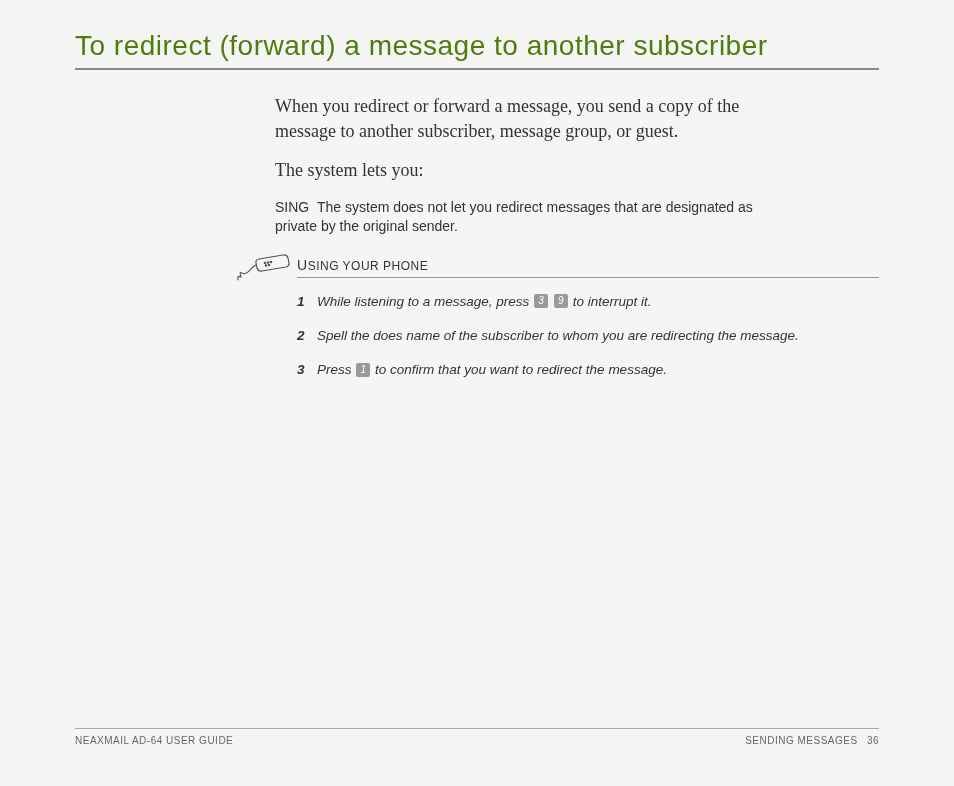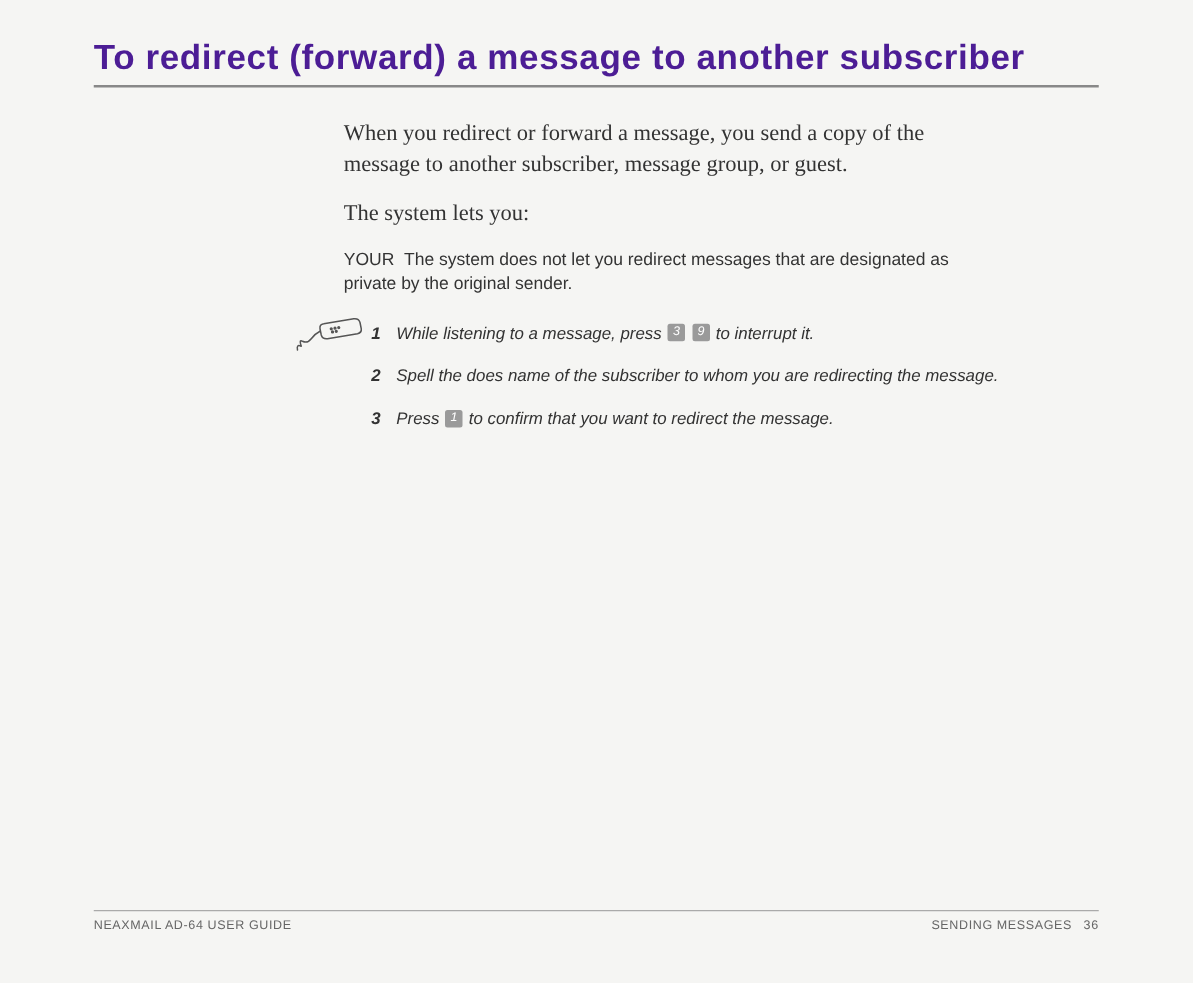--- a/index.html
+++ b/index.html
@@ -7,22 +7,22 @@
       width: 954px;
       height: 786px;
       background: #f5f5f3;
       font-family: Georgia, 'Times New Roman', serif;
       color: #333;
       position: relative;
       padding: 30px 75px 30px 75px;
     }
     .page-title {
       font-size: 28px;
-      font-weight: 700;
-      color: #4c1d95;
+      font-weight: 400;
+      color: #4d7c0f;
       font-family: 'Helvetica Neue', Arial, sans-serif;
       letter-spacing: 0.5px;
       margin-bottom: 6px;
     }
     .title-rule {
       border: none;
       border-top: 2px solid #888;
       margin-bottom: 24px;
     }
     .content-block {
@@ -152,37 +152,40 @@
 </head>
 <body>
 
 <h1 class="page-title">To redirect (forward) a message to another subscriber</h1>
 <hr class="title-rule">
 
 <div class="content-block">
   <p class="para">When you redirect or forward a message, you send a copy of the message to another subscriber, message group, or guest.</p>
   <p class="para">The system lets you:</p>
   <p class="note">
-    <span class="note-label">YOUR</span>&nbsp;&nbsp;<span>The system does not let you redirect messages that are designated as private by the original sender.</span>
+    <span class="note-label">SING</span>&nbsp;&nbsp;<span>The system does not let you redirect messages that are designated as private by the original sender.</span>
   </p>
 </div>
 
 <div class="section-wrap">
   <svg class="phone-icon" viewBox="0 0 58 30">
     <g fill="none" stroke="#555" stroke-width="1.2" stroke-linecap="round" stroke-linejoin="round">
       <path d="M24 6 L48 2 Q52 1.5 53 5 L54 10 Q54.5 13 51 14 L27 18 Q23 18.5 22 15 L21 10 Q20.5 6.5 24 6 Z"></path>
       <circle cx="30" cy="10" r="0.7" fill="#555"></circle>
       <circle cx="33" cy="9.5" r="0.7" fill="#555"></circle>
       <circle cx="36" cy="9" r="0.7" fill="#555"></circle>
       <circle cx="31" cy="12.5" r="0.7" fill="#555"></circle>
       <circle cx="34" cy="12" r="0.7" fill="#555"></circle>
       <path d="M21 12 Q17 14 14 18 Q11 22 7 20 Q4 18 6 24 Q2 22 3 27"></path>
     </g>
   </svg>
   <div class="section-heading-wrap">
+    <div class="section-heading">
+      <span class="cap">U</span><span>SING YOUR PHONE</span>
+    </div>
     <ol class="steps">
       <li>
         <span>While listening to a message, press </span><span class="key">3</span> <span class="key">9</span><span> to interrupt it.</span>
       </li>
       <li>Spell the does name of the subscriber to whom you are redirecting the message.</li>
       <li>
         <span>Press </span><span class="key">1</span><span> to confirm that you want to redirect the message.</span>
       </li>
     </ol>
   </div>

